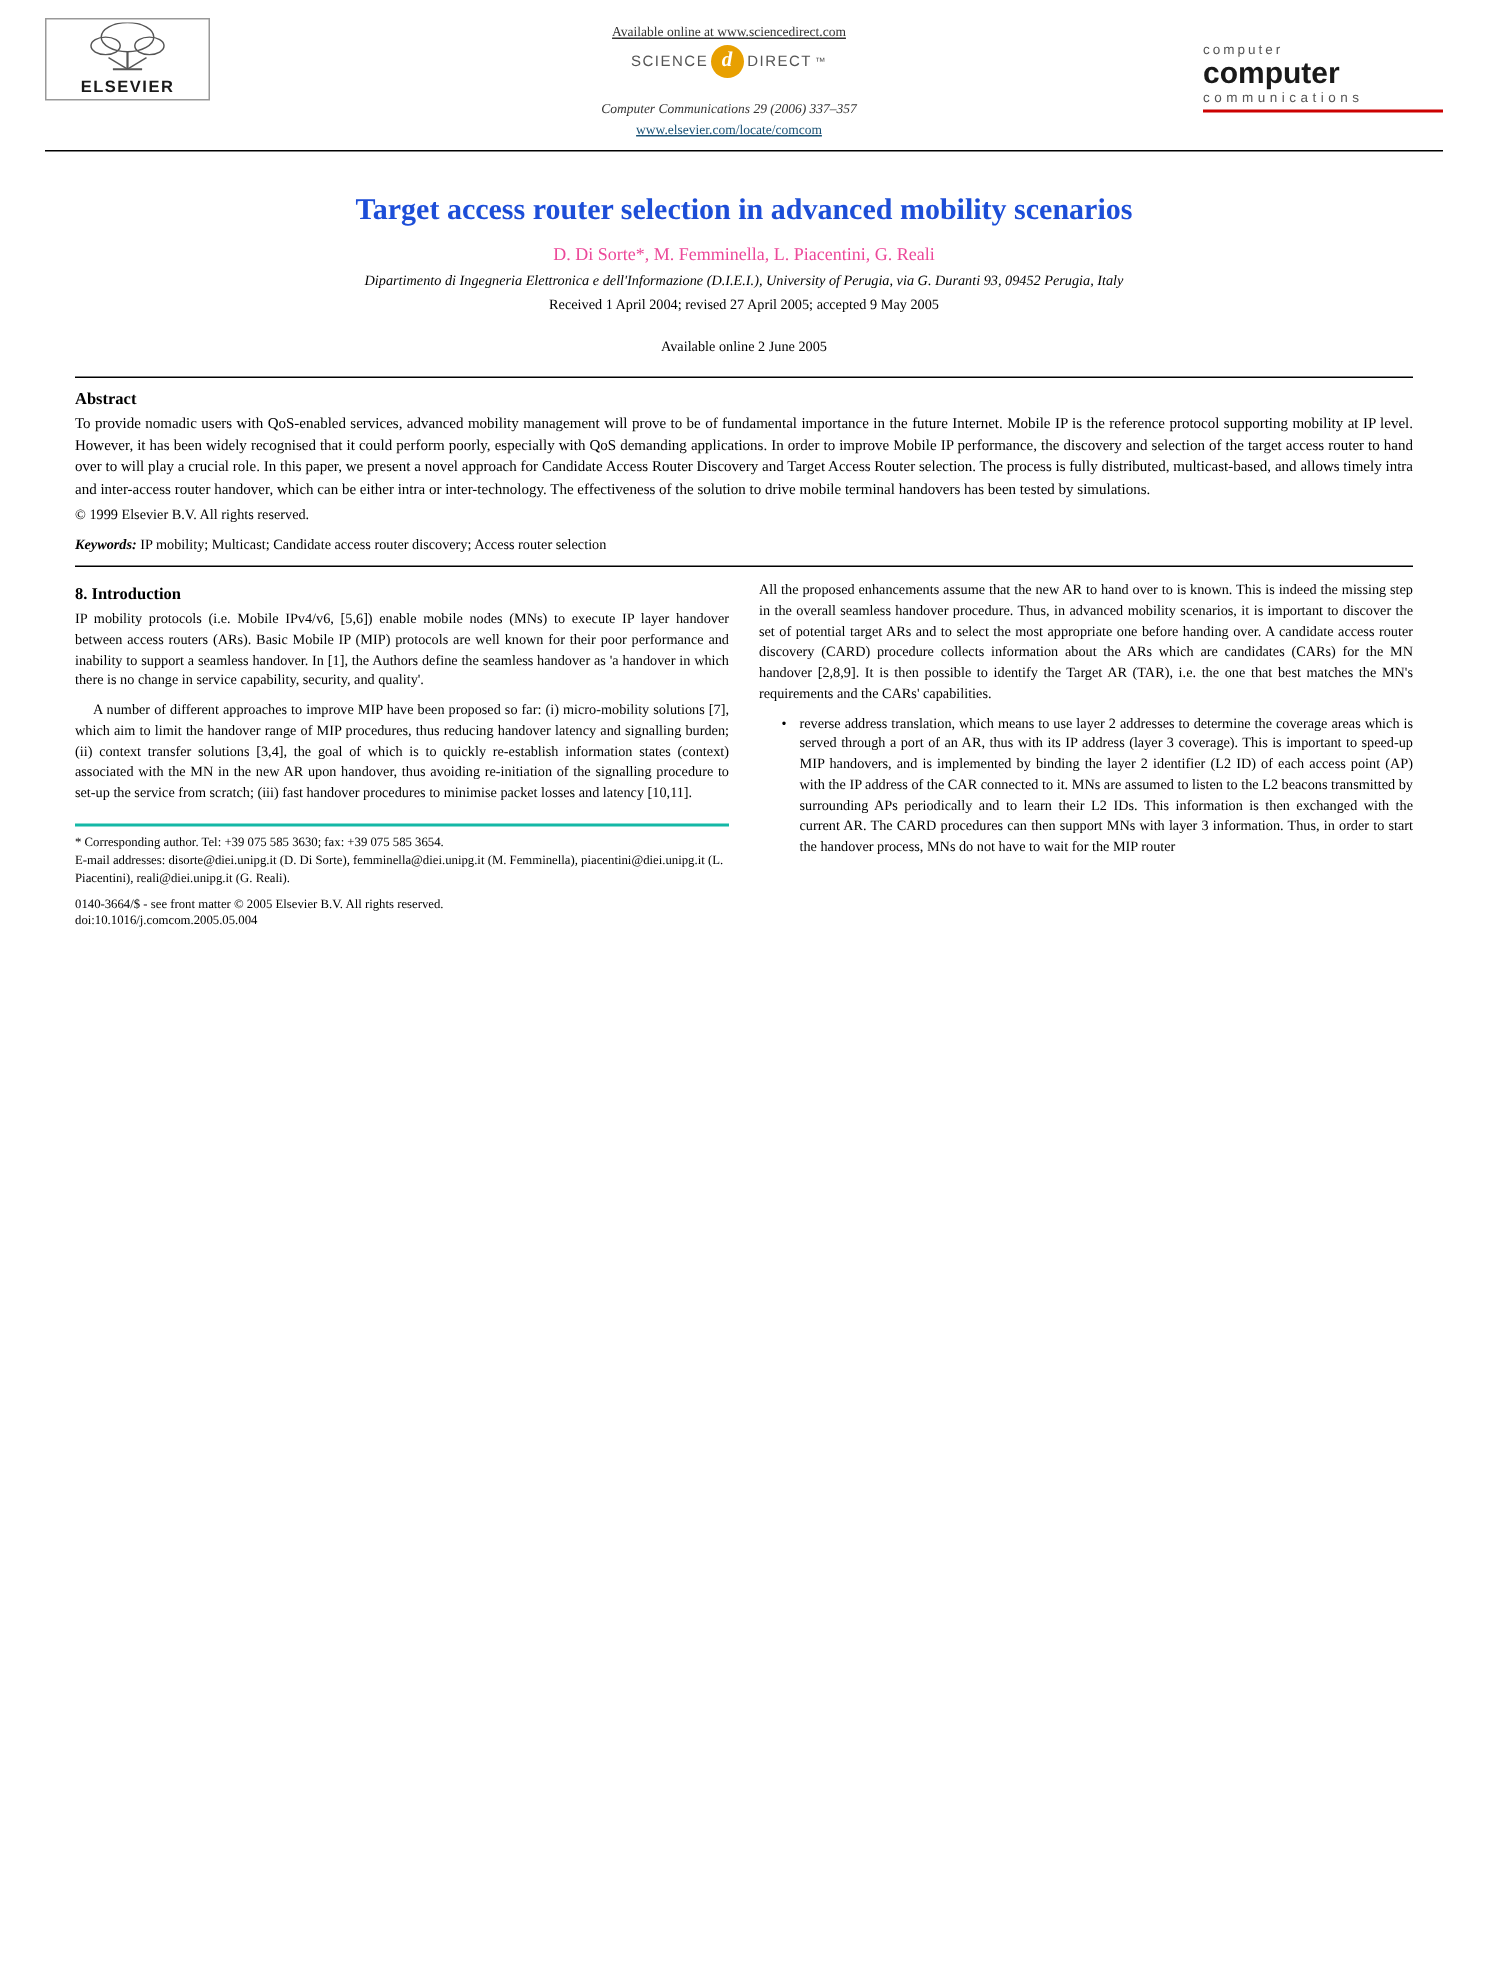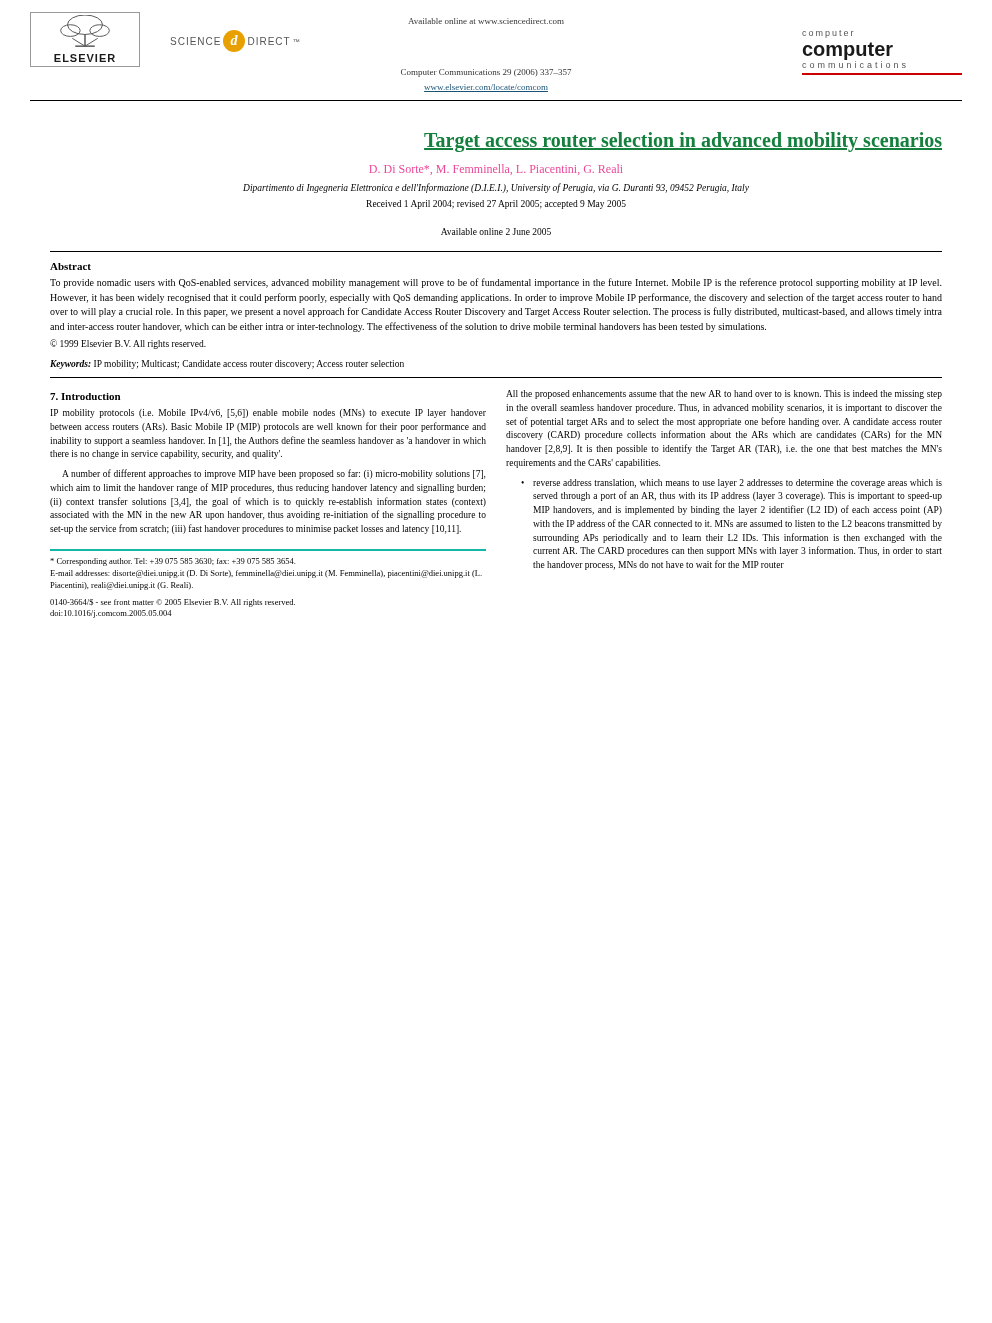--- a/index.html
+++ b/index.html
@@ -31,25 +31,27 @@
     }
     .header-center {
       flex: 1;
       text-align: center;
       padding-top: 4px;
     }
     .available-online {
       font-size: 9px;
       color: #333;
       margin-bottom: 4px;
+      text-decoration: underline;
     }
     .journal-name {
       font-size: 9px;
       color: #333;
       margin-top: 5px;
+      font-style: italic;
     }
     .journal-url {
       font-size: 9px;
       color: #1a5276;
       text-decoration: underline;
     }
     .header-right {
       width: 160px;
       text-align: right;
     }
@@ -85,27 +87,26 @@
     .header-divider {
       border: none;
       border-top: 1.5px solid #000;
       margin: 0 30px;
     }
     
     .main-content {
       padding: 10px 50px 10px 50px;
     }
     .paper-title {
-      text-align: right;
+      text-align: center;
       font-size: 20px;
       font-weight: bold;
       margin: 18px 0 10px 0;
       font-family: "Times New Roman", Times, serif;
-      color: #15803d;
-      text-decoration: underline;
+      color: #1d4ed8;
     }
     .authors {
       text-align: center;
       font-size: 12px;
       margin-bottom: 6px;
       color: #ec4899;
     }
     .affiliation {
       text-align: center;
       font-style: italic;
@@ -262,21 +263,21 @@
 
           <line x1="35" y1="32" x2="55" y2="32" stroke="#555" stroke-width="1.5"></line>
         </svg>
         <div class="elsevier-text">ELSEVIER</div>
       </div>
     </div>
 
     <div class="header-center">
       <div class="available-online">Available online at www.sciencedirect.com</div>
 
-      <div style="display:flex; align-items:center; gap:4px; margin-bottom:15px;">
+      <div style="display:flex; align-items:center; justify-content:center; gap:4px; margin-bottom:15px;">
         <span class="sd-logo">
           <span>SCIENCE</span>
           <span class="sd-circle">d</span>
           <span>DIRECT</span>
           <span class="superscript-tm">™</span>
         </span>
       </div>
       <div class="journal-name">Computer Communications 29 (2006) 337–357</div>
       <div style="margin-top:4px;">
         <span class="journal-url">www.elsevier.com/locate/comcom</span>
@@ -317,21 +318,21 @@
     <div class="keywords">
       <span class="kw-label">Keywords: </span>
       <span>IP mobility; Multicast; Candidate access router discovery; Access router selection</span>
     </div>
 
     <hr class="section-divider">
 
     <div class="two-col">
 
       <div class="col-left">
-        <div class="section-header">7. Introduction</div>
+        <div class="section-header">8. Introduction</div>
         <div class="body-text">
           <p>IP mobility protocols (i.e. Mobile IPv4/v6, [5,6]) enable mobile nodes (MNs) to execute IP layer handover between access routers (ARs). Basic Mobile IP (MIP) protocols are well known for their poor performance and inability to support a seamless handover. In [1], the Authors define the seamless handover as 'a handover in which there is no change in service capability, security, and quality'.</p>
           <p>A number of different approaches to improve MIP have been proposed so far: (i) micro-mobility solutions [7], which aim to limit the handover range of MIP procedures, thus reducing handover latency and signalling burden; (ii) context transfer solutions [3,4], the goal of which is to quickly re-establish information states (context) associated with the MN in the new AR upon handover, thus avoiding re-initiation of the signalling procedure to set-up the service from scratch; (iii) fast handover procedures to minimise packet losses and latency [10,11].</p>
         </div>
 
         <div class="footnote-area">
           <div class="footnote-text">* Corresponding author. Tel: +39 075 585 3630; fax: +39 075 585 3654.</div>
           <div class="footnote-text">E-mail addresses: disorte@diei.unipg.it (D. Di Sorte), femminella@diei.unipg.it (M. Femminella), piacentini@diei.unipg.it (L. Piacentini), reali@diei.unipg.it (G. Reali).</div>
           <div class="footnote-text" style="margin-top:5px;">0140-3664/$ - see front matter © 2005 Elsevier B.V. All rights reserved.</div>
           <div class="footnote-text">doi:10.1016/j.comcom.2005.05.004</div>

